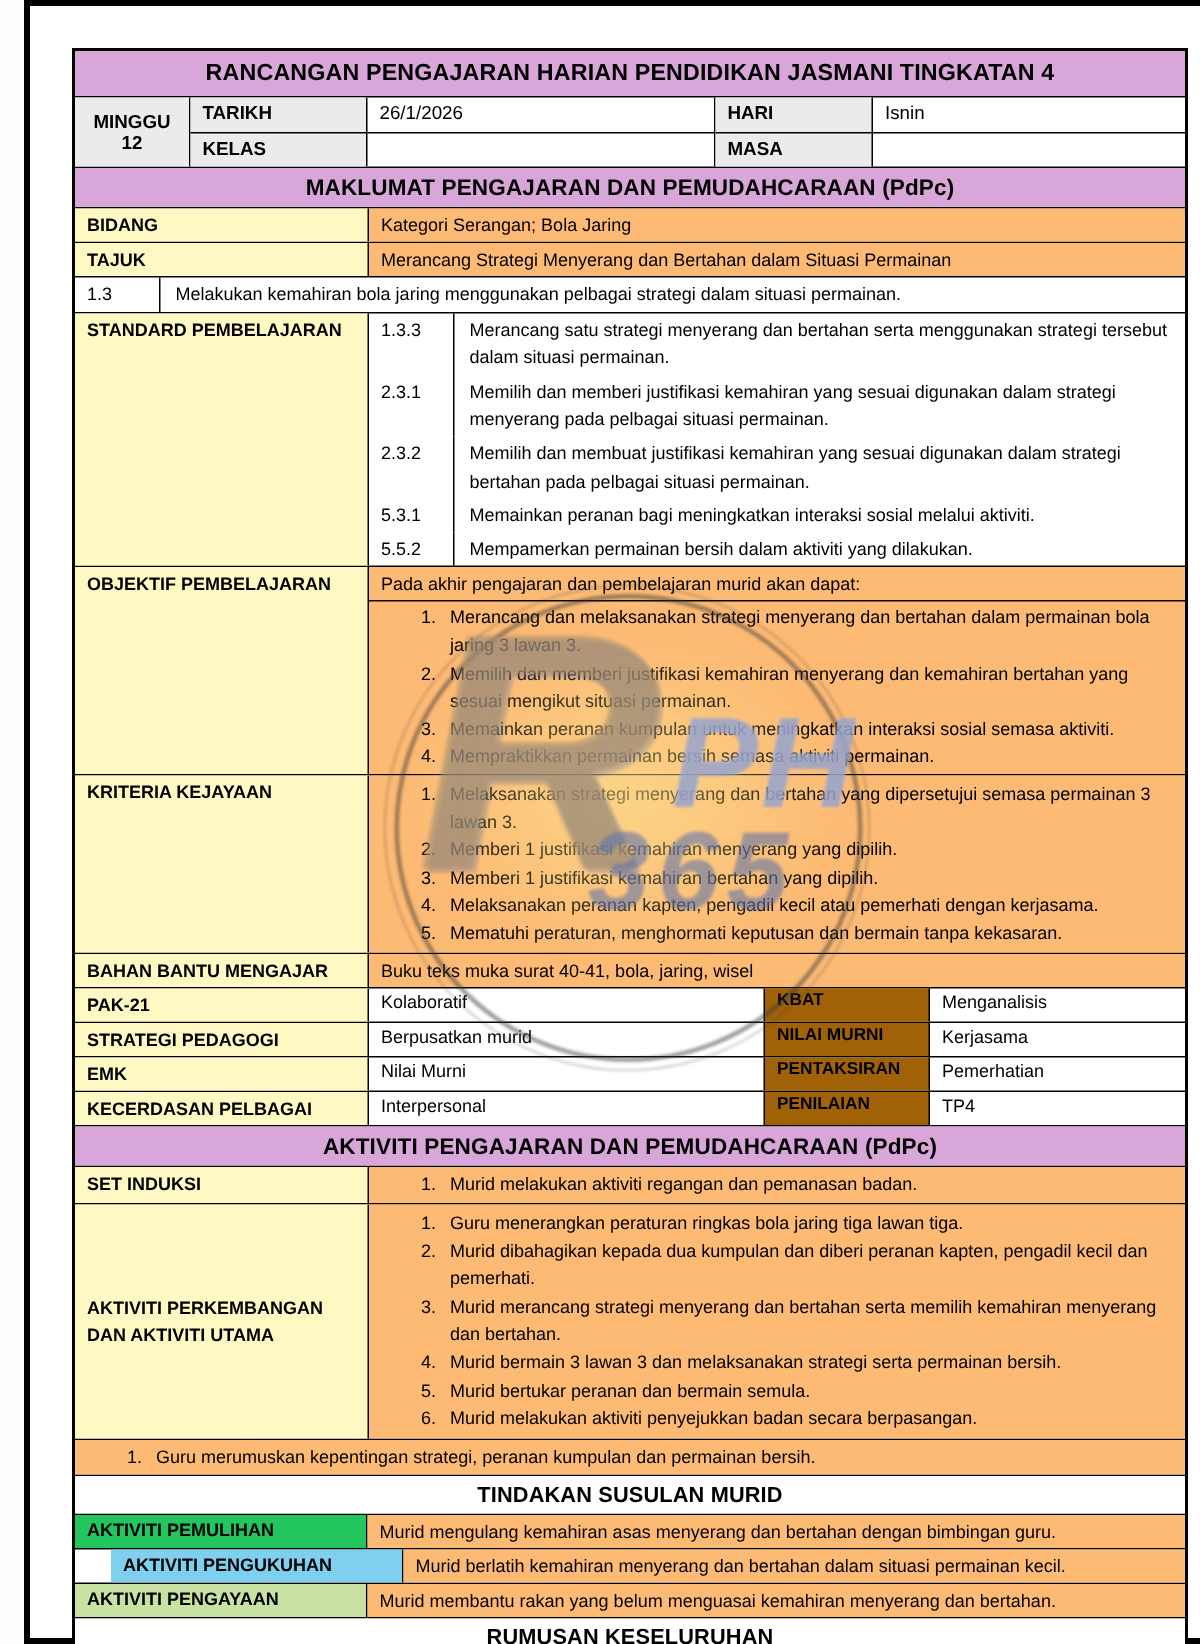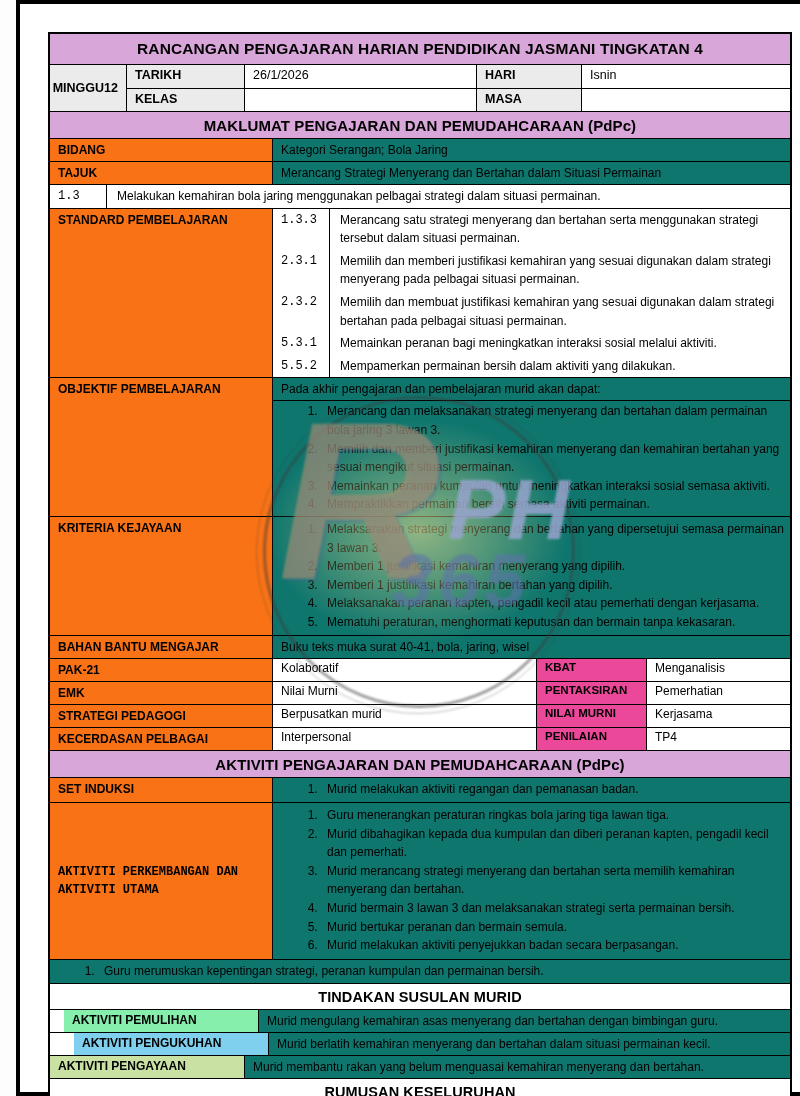--- a/index.html
+++ b/index.html
@@ -16,52 +16,52 @@
   .sheet > .tr:first-child { border-top:none; }
 
   .hdr {
     width:100%; text-align:center; font-weight:700; font-size:15px;
     padding:5px 4px 4px; background:#d9a6da; letter-spacing:.1px;
   }
   .hdr.white { background:#fff; font-size:14.5px; }
   .title-bar { font-size:15.5px; padding:6px 4px; }
 
   .lbl {
-    width:223px; flex:none; background:#f97316; font-weight:700; font-size:12px;
+    width:196px; flex:none; background:#fef9c3; font-weight:700; font-size:12px;
     padding:2px 8px; border-right:1.5px solid #000; line-height:1.5;
   }
-  .val { flex:1; padding:2px 8px; font-size:12px; line-height:1.5; background:#0f766e; }
+  .val { flex:1; padding:2px 8px; font-size:12px; line-height:1.5; background:#fdba74; }
 
   
   .info-grid { display:grid; grid-template-columns:77px 118px 232px 105px 1fr; width:100%; }
   .ig { font-size:12.5px; padding:3px 8px; border-top:1.5px solid #000; border-right:1.5px solid #000; min-height:23px; }
   .ig.nt { border-top:none; }
   .ig.last { border-right:none; }
   .ig.g { background:#ebebeb; font-weight:700; }
-  .ig.minggu { grid-row:1 / 3; display:flex; align-items:center; justify-content:flex-end; text-align:center; }
+  .ig.minggu { grid-row:1 / 3; display:flex; flex-direction:column; align-items:center; justify-content:center; text-align:center; }
 
   
   .std { display:grid; grid-template-columns:57px 1fr; flex:1; }
-  .std-code { border-right:1.5px solid #000; padding:2px 8px; font-size:12px; line-height:1.55;font-family:Liberation Mono, monospace; }
+  .std-code { border-right:1.5px solid #000; padding:2px 8px; font-size:12px; line-height:1.55; }
   .std-text { padding:2px 10px; font-size:12px; line-height:1.55; }
 
   ol.num { margin:1px 0 2px; padding-left:48px; }
   ol.num li { font-size:12px; line-height:1.55; padding-left:6px; margin:0; }
 
   .intro-line { padding:2px 8px; font-size:12px; border-bottom:1.5px solid #000; line-height:1.5; }
 
   
   .m-val1 { width:264px; flex:none; padding:2px 8px; font-size:12px; border-right:1.5px solid #000; }
-  .m-lbl2 { width:110px; flex:none; background:#ec4899; font-weight:700; font-size:11.5px; padding:2px 8px; border-right:1.5px solid #000; }
+  .m-lbl2 { width:110px; flex:none; background:#a16207; font-weight:700; font-size:11.5px; padding:2px 8px; border-right:1.5px solid #000; }
   .m-val2 { flex:1; padding:2px 8px; font-size:12px; }
 
   
   .c-lbl { width:195px; flex:none; font-weight:700; font-size:12px; padding:3px 8px; border-right:1.5px solid #000; }
 
-  .center-v { display:flex; flex-direction:column; justify-content:center;font-family:Liberation Mono, monospace; }
+  .center-v { display:flex; flex-direction:column; justify-content:center; }
 
   
   .watermark { position:absolute; left:0; top:0; width:800px; height:1096px; pointer-events:none; z-index:6; filter:blur(1.1px); }
   .wm-glow { position:absolute; left:248px; top:415px; width:300px; height:225px;
     background:radial-gradient(closest-side, rgba(250,233,150,.55), rgba(250,233,150,0)); }
   .wm-circle { position:absolute; left:243px; top:392px; width:312px; height:312px;
     border:3px solid rgba(60,60,60,.5); border-radius:50%; }
   .wm-circle2 { left:236px; top:386px; width:324px; height:324px; border-width:1.5px; border-color:rgba(60,60,60,.35); }
   .wm-r { position:absolute; left:258px; top:385px; font-size:225px; font-weight:700; font-style:italic;
     color:rgba(216,172,85,.40); text-shadow:0 0 2px rgba(80,95,160,.45), 3px 3px 0 rgba(80,95,160,.25); line-height:1; }
@@ -165,30 +165,30 @@
     <div class="val">Buku teks muka surat 40-41, bola, jaring, wisel</div>
   </div>
 
   <div class="tr">
     <div class="lbl">PAK-21</div>
     <div class="m-val1">Kolaboratif</div>
     <div class="m-lbl2">KBAT</div>
     <div class="m-val2">Menganalisis</div>
   </div>
   <div class="tr">
+    <div class="lbl">STRATEGI PEDAGOGI</div>
+    <div class="m-val1">Berpusatkan murid</div>
+    <div class="m-lbl2">NILAI MURNI</div>
+    <div class="m-val2">Kerjasama</div>
+  </div>
+  <div class="tr">
     <div class="lbl">EMK</div>
     <div class="m-val1">Nilai Murni</div>
     <div class="m-lbl2">PENTAKSIRAN</div>
     <div class="m-val2">Pemerhatian</div>
-  </div>
-  <div class="tr">
-    <div class="lbl">STRATEGI PEDAGOGI</div>
-    <div class="m-val1">Berpusatkan murid</div>
-    <div class="m-lbl2">NILAI MURNI</div>
-    <div class="m-val2">Kerjasama</div>
   </div>
   <div class="tr">
     <div class="lbl">KECERDASAN PELBAGAI</div>
     <div class="m-val1">Interpersonal</div>
     <div class="m-lbl2">PENILAIAN</div>
     <div class="m-val2">TP4</div>
   </div>
 
   <div class="tr">
     <div class="hdr">AKTIVITI PENGAJARAN DAN PEMUDAHCARAAN (PdPc)</div>
@@ -222,21 +222,21 @@
       <ol class="num">
         <li>Guru merumuskan kepentingan strategi, peranan kumpulan dan permainan bersih.</li>
       </ol>
     </div>
   </div>
 
   <div class="tr">
     <div class="hdr white">TINDAKAN SUSULAN MURID</div>
   </div>
   <div class="tr">
-    <div class="c-lbl" style="background-color: #86efac; margin-left: 14px;">AKTIVITI PEMULIHAN</div>
+    <div class="c-lbl" style="background-color: #22c55e;">AKTIVITI PEMULIHAN</div>
     <div class="val">Murid mengulang kemahiran asas menyerang dan bertahan dengan bimbingan guru.</div>
   </div>
   <div class="tr">
     <div class="c-lbl" style="background-color: rgb(127, 208, 238); margin-left: 24px;">AKTIVITI PENGUKUHAN</div>
     <div class="val">Murid berlatih kemahiran menyerang dan bertahan dalam situasi permainan kecil.</div>
   </div>
   <div class="tr">
     <div class="c-lbl" style="background-color: rgb(201, 226, 164);">AKTIVITI PENGAYAAN</div>
     <div class="val">Murid membantu rakan yang belum menguasai kemahiran menyerang dan bertahan.</div>
   </div>

